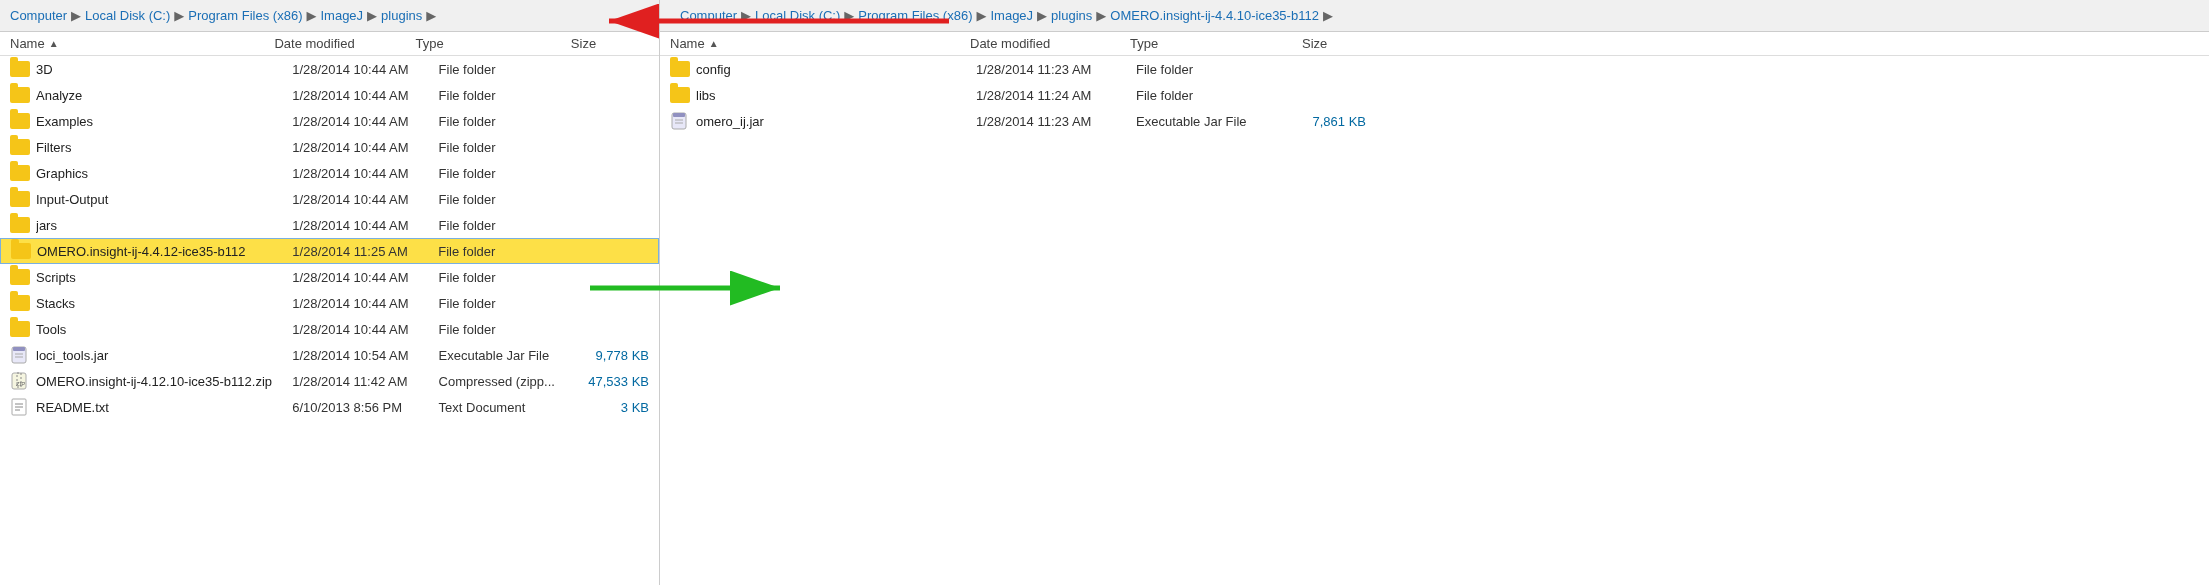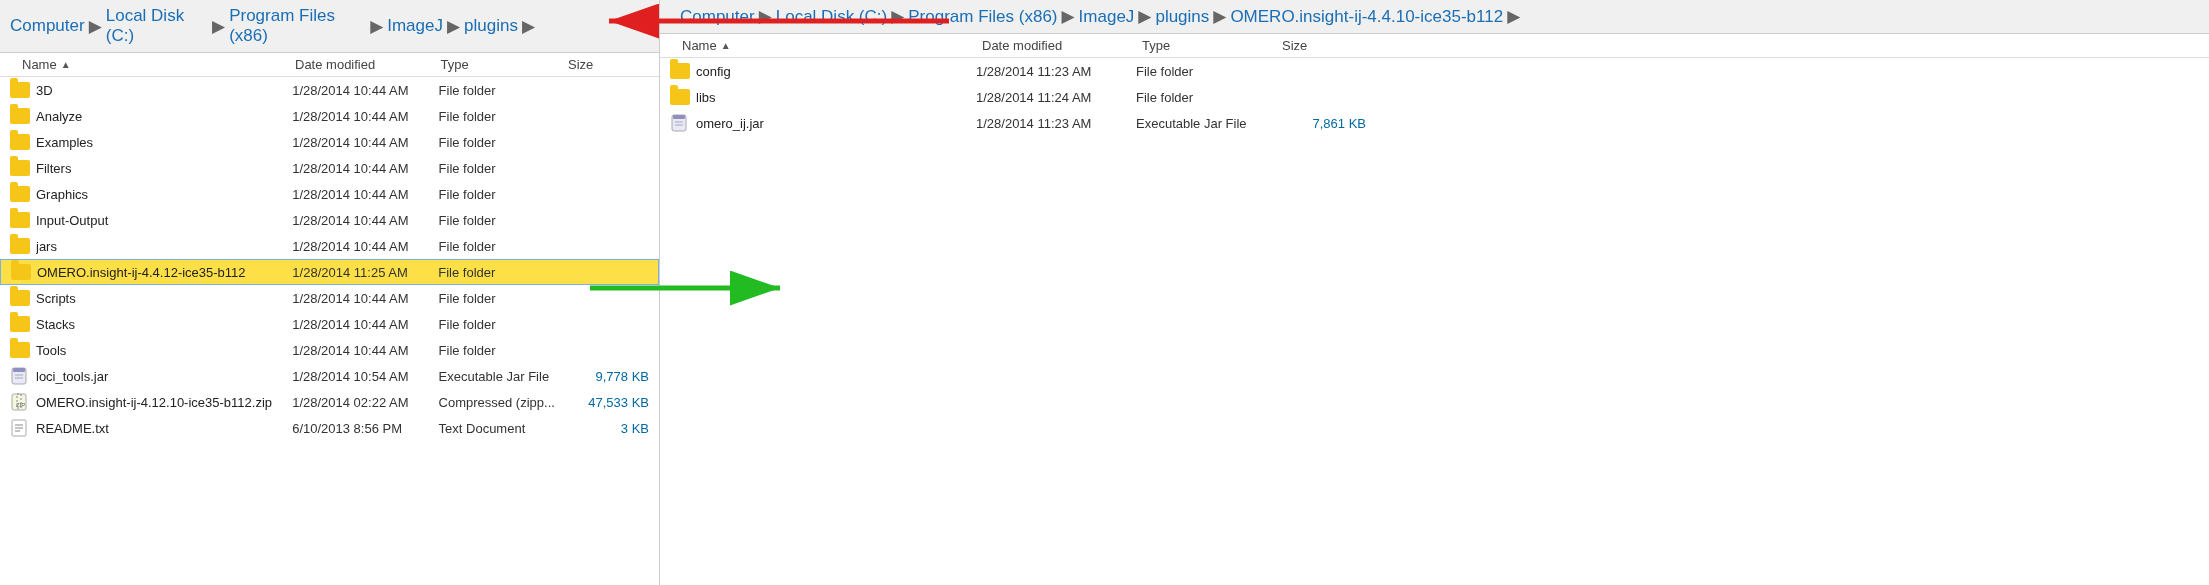--- a/index.html
+++ b/index.html
@@ -13,50 +13,50 @@
       min-height: 585px;
       overflow: hidden;
     }
 
     .breadcrumb-bar {
       display: flex;
       align-items: center;
       padding: 6px 10px;
       background: #f0f0f0;
       border-bottom: 1px solid #ccc;
-      font-size: 17px;
+      font-size: 13px;
       color: #333;
       min-height: 32px;
       position: relative;
     }
 
     .breadcrumb-bar span {
       color: #1a6eb5;
       cursor: pointer;
     }
 
     .breadcrumb-bar .sep {
       margin: 0 4px;
       color: #666;
     }
 
     .column-headers {
       display: flex;
-      padding: 4px 0 4px 22px;
+      padding: 4px 0 4px 10px;
       border-bottom: 1px solid #ddd;
       background: #fff;
       color: #444;
       font-size: 13px;
       user-select: none;
     }
 
     .col-name { width: 300px; display: flex; align-items: center; gap: 4px; cursor: pointer; }
     .col-date { width: 160px; }
     .col-type { width: 140px; }
-    .col-size { width: 100px; }
+    .col-size { width: 100px; margin-left: 32px; }
 
     .sort-arrow { font-size: 10px; color: #555; }
 
     .file-list {
       flex: 1;
       overflow-y: auto;
       background: #fff;
     }
 
     .file-row {
@@ -308,21 +308,21 @@
       <div class="icon" style="display:flex;align-items:center;margin-right:6px;flex-shrink:0;">
             <div class="zip-icon">
       <svg width="18" height="18" viewBox="0 0 18 18">
         <rect x="2" y="1" width="14" height="16" rx="2" fill="#f5f5e0" stroke="#aaa" stroke-width="1"></rect>
         <rect x="7" y="1" width="4" height="14" fill="none" stroke="#888" stroke-width="1" stroke-dasharray="2,2"></rect>
         <text x="6" y="14" font-size="6" fill="#666">ZIP</text>
       </svg>
     </div>
           </div>
       <div class="row-name">OMERO.insight-ij-4.12.10-ice35-b112.zip</div>
-      <div class="row-date">1/28/2014 02:22 AM</div>
+      <div class="row-date">1/28/2014 11:42 AM</div>
       <div class="row-type">Compressed (zipp...</div>
       <div class="row-size">47,533 KB</div>
     </div>
         <div class="file-row">
       <div class="icon" style="display:flex;align-items:center;margin-right:6px;flex-shrink:0;">
             <div class="txt-icon">
       <svg width="18" height="18" viewBox="0 0 18 18">
         <rect x="2" y="1" width="14" height="16" rx="1" fill="#fff" stroke="#aaa" stroke-width="1"></rect>
         <line x1="5" y1="6" x2="13" y2="6" stroke="#888" stroke-width="1"></line>
         <line x1="5" y1="9" x2="13" y2="9" stroke="#888" stroke-width="1"></line>

